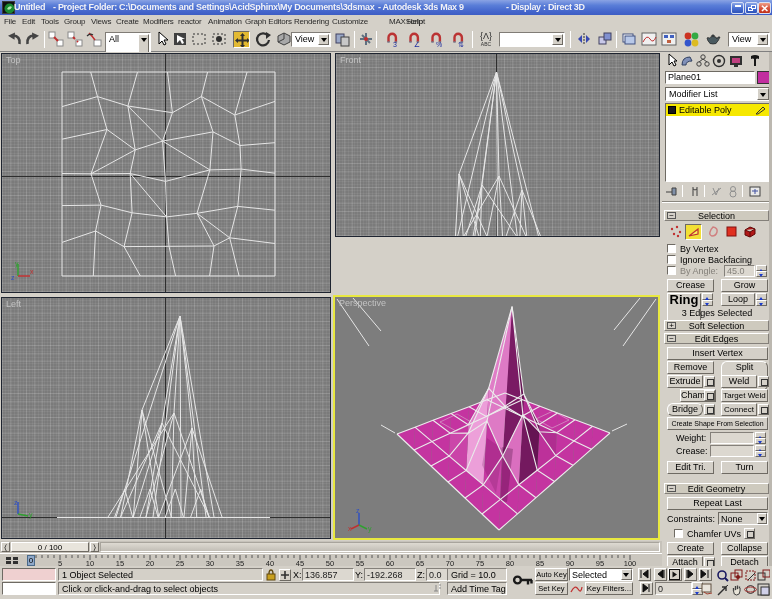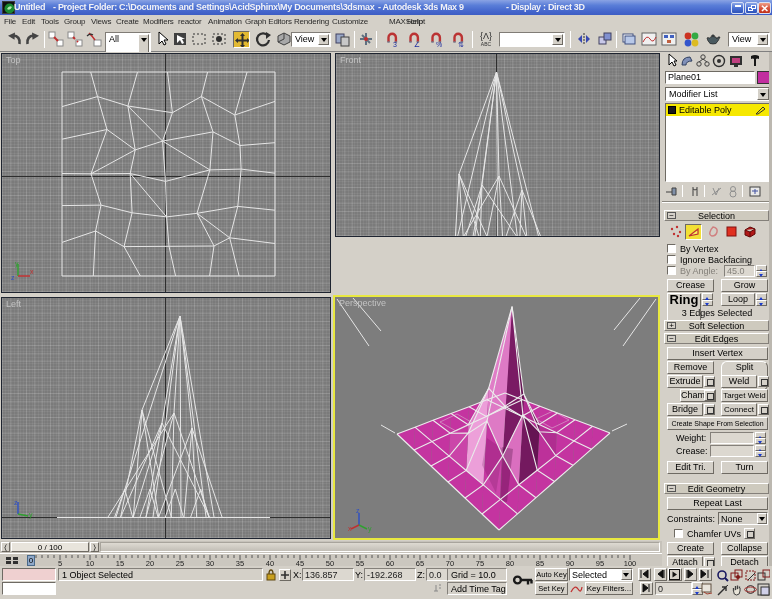--- a/index.html
+++ b/index.html
@@ -585,21 +585,21 @@
       <div class="rbtn" style="left:5px;top:295px;width:101px;height:13px;line-height:11px;font-size:9px;">Insert Vertex</div>
       <div class="rbtn" style="left:5px;top:309px;width:47px;height:13px;line-height:11px;font-size:9px;">Remove</div>
       <div class="rbtn" style="left:59px;top:309px;width:47px;height:30px;line-height:11px;font-size:9px;border-radius:6px;">Split</div>
       <div class="rbtn" style="left:5px;top:323px;width:36px;height:13px;line-height:11px;font-size:9px;">Extrude</div>
       <div class="abs sqbtn" style="left:42px;top:324px;"></div>
       <div class="rbtn" style="left:59px;top:323px;width:36px;height:13px;line-height:11px;font-size:9px;">Weld</div>
       <div class="abs sqbtn" style="left:96px;top:324px;"></div>
       <div class="rbtn" style="left:18px;top:337px;width:36px;height:13px;line-height:11px;font-size:9px;">Chamfer</div>
       <div class="abs sqbtn" style="left:42px;top:338px;"></div>
       <div class="rbtn" style="left:59px;top:337px;width:47px;height:13px;line-height:11px;font-size:8px;">Target Weld</div>
-      <div class="rbtn" style="left:5px;top:351px;width:36px;height:13px;line-height:11px;font-size:9px;">Bridge</div>
+      <div class="rbtn" style="left:5px;top:351px;width:36px;height:13px;line-height:11px;font-size:9px;border-radius:6px;">Bridge</div>
       <div class="abs sqbtn" style="left:42px;top:352px;"></div>
       <div class="rbtn" style="left:59px;top:351px;width:36px;height:13px;line-height:11px;font-size:8px;">Connect</div>
       <div class="abs sqbtn" style="left:96px;top:352px;"></div>
       <div class="rbtn" style="left:5px;top:365px;width:101px;height:13px;line-height:11px;font-size:7px;">Create Shape From Selection</div>
       <div class="abs" style="left:14px;top:381px;font-size:9px;">Weight:</div>
       <div class="abs efield" style="left:48px;top:380px;width:44px;height:12px;"></div>
       <div class="spin" style="left:93px;top:380px;height:12px;">
         <i class="up"></i>
         <i class="dn"></i>
       </div>
@@ -763,20 +763,21 @@
           <rect x="8" y="1" width="5" height="3" fill="#303030"></rect>
           <rect x="1" y="5" width="5" height="3" fill="#303030"></rect>
           <rect x="8" y="5" width="5" height="3" fill="#303030"></rect>
         </svg></div>
       <div class="abs" style="left:27px;top:1px;width:8px;height:11px;background:#8fa8c8;border:1px solid #4a6a8a;font-size:8px;text-align:center;line-height:10px;">0</div>
     </div>
     <div id="statusbar">
       <div class="abs sunken" style="left:2px;top:2px;width:54px;height:13px;background:#efd0d0;"></div>
       <div class="abs sunken" style="left:2px;top:16px;width:54px;height:13px;background:#ffffff;"></div>
       <div class="abs sfield" style="left:58px;top:2px;width:205px;height:13px;line-height:12px;">1 Object Selected</div>
+      <div class="abs sfield" style="left:58px;top:16px;width:382px;height:13px;line-height:12px;">Click or click-and-drag to select objects</div>
       <div class="abs" style="left:265px;top:3px;width:12px;height:12px;"><svg width="12" height="12" viewBox="0 0 12 12" style="">
           <rect x="2" y="5" width="8" height="6" fill="#c8a020" stroke="#604810"></rect>
           <path d="M4 5 Q4 1 6 1 Q8 1 8 5" fill="none" stroke="#604810" stroke-width="1.4"></path>
         </svg></div>
       <div class="abs raised" style="left:279px;top:3px;width:12px;height:12px;"><svg width="10" height="10" viewBox="0 0 10 10" style="">
           <path d="M5 1 L5 9 M1 5 L9 5" stroke="#303030" stroke-width="1.6"></path>
         </svg></div>
       <div class="abs" style="left:293px;top:4px;font-size:9px;">X:</div>
       <div class="abs efield" style="left:302px;top:2px;width:52px;height:13px;line-height:12px;">136.857</div>
       <div class="abs" style="left:355px;top:4px;font-size:9px;">Y:</div>

